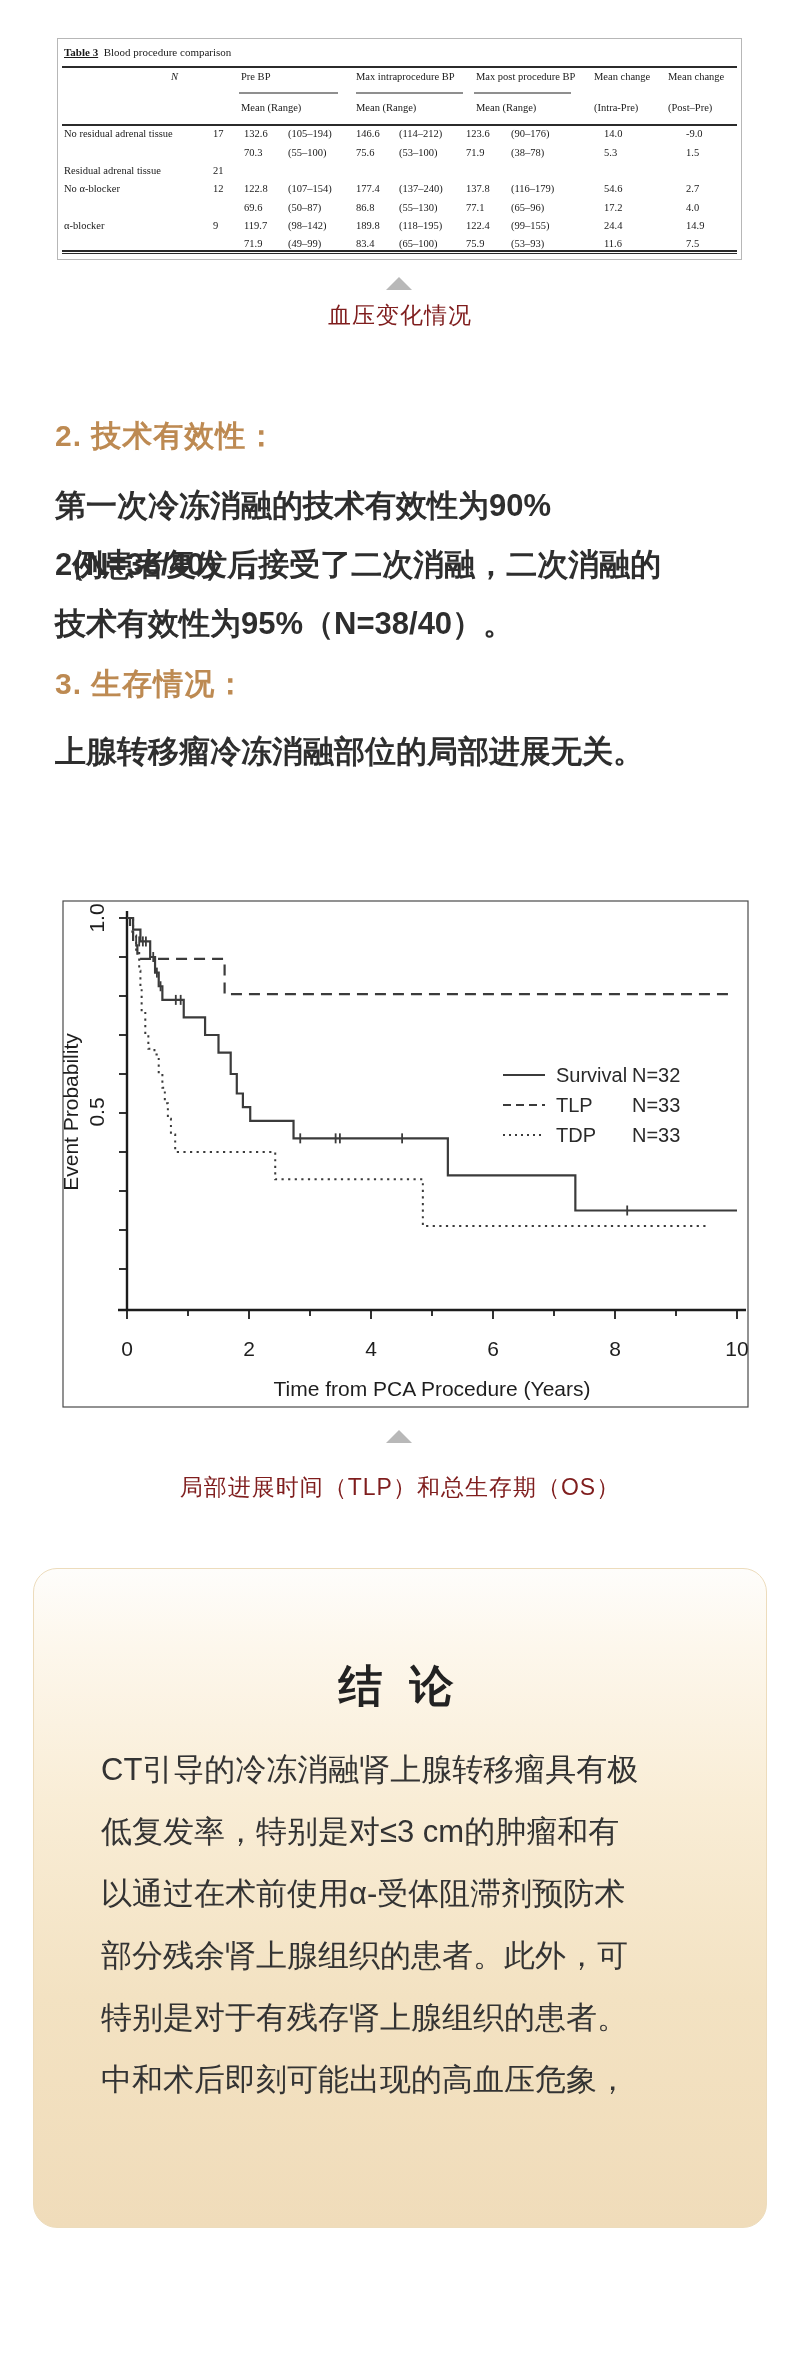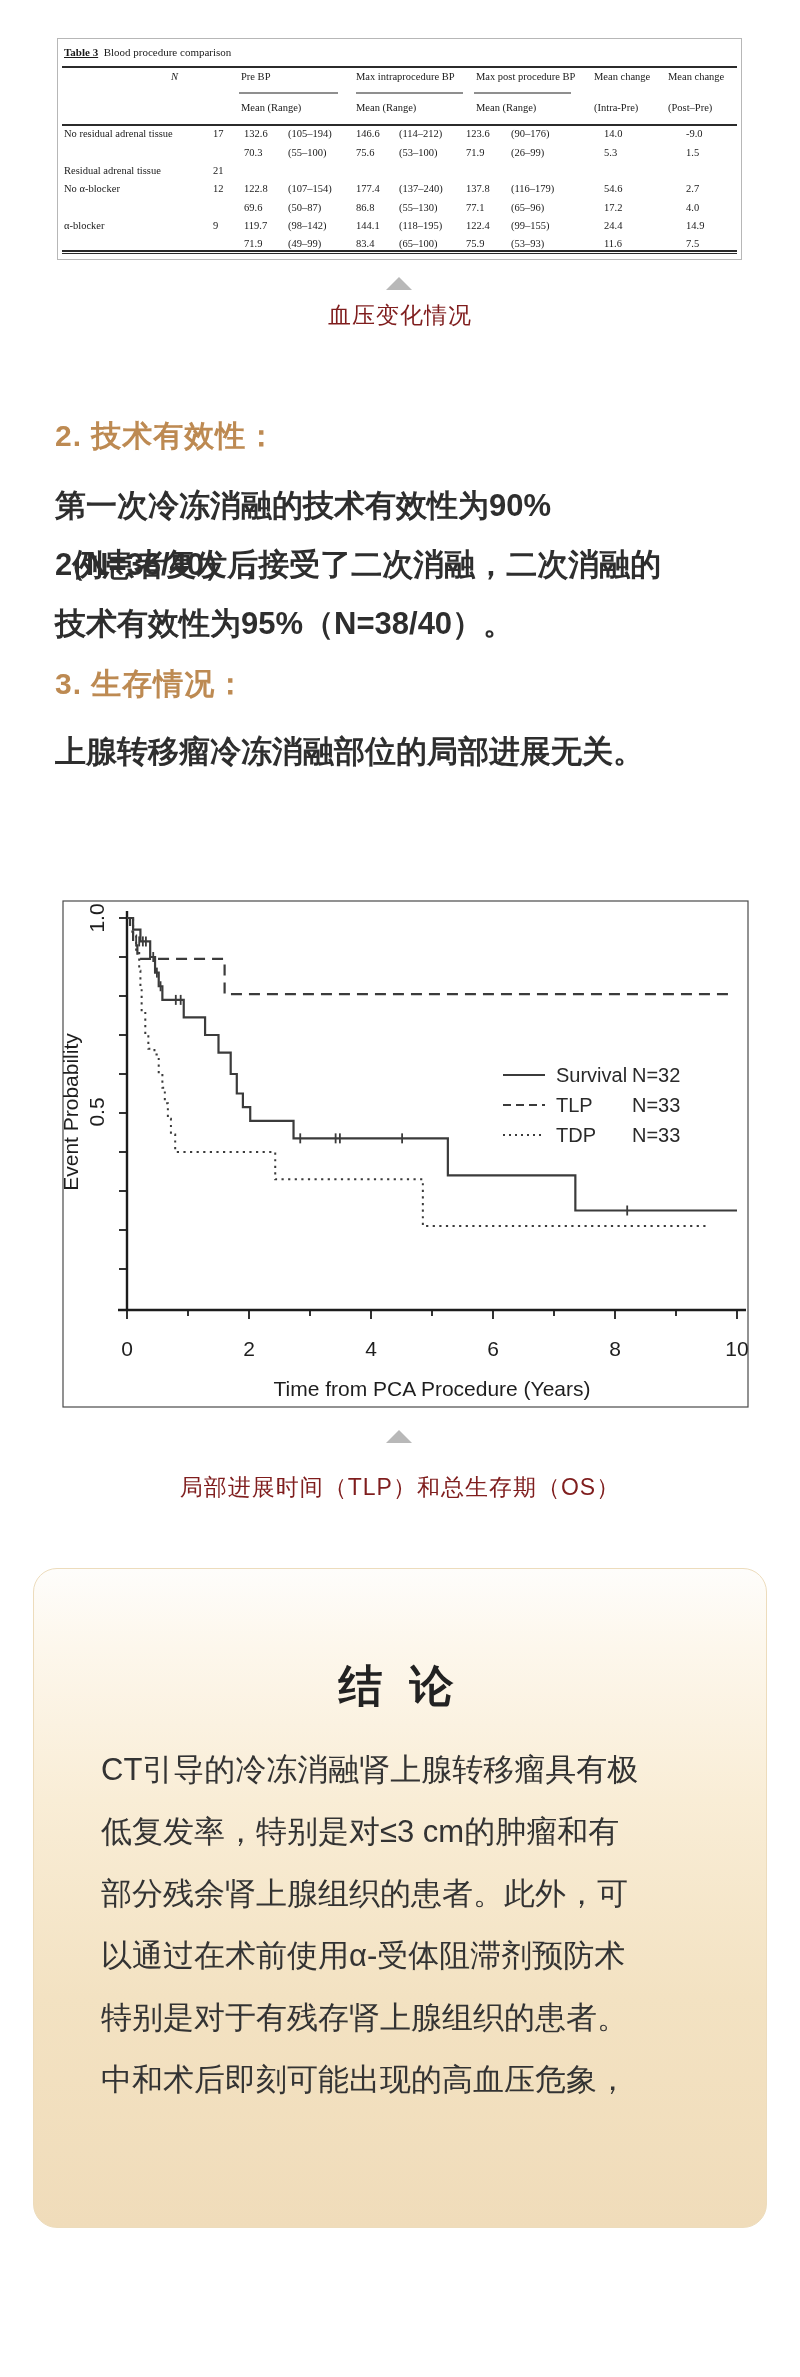--- a/index.html
+++ b/index.html
@@ -98,21 +98,21 @@
     <div class="cell v" style="left:453px;top:89px">(90–176)</div>
     <div class="cell v" style="left:546px;top:89px">14.0</div>
     <div class="cell v" style="left:628px;top:89px">-9.0</div>
   </div>
   <div>
     <div class="cell" style="left:186px;top:108px">70.3</div>
     <div class="cell" style="left:230px;top:108px">(55–100)</div>
     <div class="cell" style="left:298px;top:108px">75.6</div>
     <div class="cell" style="left:341px;top:108px">(53–100)</div>
     <div class="cell" style="left:408px;top:108px">71.9</div>
-    <div class="cell" style="left:453px;top:108px">(26–99)</div>
+    <div class="cell" style="left:453px;top:108px">(38–78)</div>
     <div class="cell" style="left:546px;top:108px">5.3</div>
     <div class="cell" style="left:628px;top:108px">1.5</div>
   </div>
   <div>
     <div class="cell" style="left:6px;top:126px">Residual adrenal tissue</div>
     <div class="cell" style="left:155px;top:126px">21</div>
   </div>
   <div class="u">
     <div class="cell" style="left:6px;top:144px">No α-blocker</div>
     <div class="cell" style="left:155px;top:144px">12</div>
@@ -133,21 +133,21 @@
     <div class="cell" style="left:408px;top:163px">77.1</div>
     <div class="cell" style="left:453px;top:163px">(65–96)</div>
     <div class="cell" style="left:546px;top:163px">17.2</div>
     <div class="cell" style="left:628px;top:163px">4.0</div>
   </div>
   <div class="u">
     <div class="cell" style="left:6px;top:181px">α-blocker</div>
     <div class="cell" style="left:155px;top:181px">9</div>
     <div class="cell v" style="left:186px;top:181px">119.7</div>
     <div class="cell v" style="left:230px;top:181px">(98–142)</div>
-    <div class="cell v" style="left:298px;top:181px">144.1</div>
+    <div class="cell v" style="left:298px;top:181px">189.8</div>
     <div class="cell v" style="left:341px;top:181px">(118–195)</div>
     <div class="cell v" style="left:408px;top:181px">122.4</div>
     <div class="cell v" style="left:453px;top:181px">(99–155)</div>
     <div class="cell v" style="left:546px;top:181px">24.4</div>
     <div class="cell v" style="left:628px;top:181px">14.9</div>
   </div>
   <div>
     <div class="cell" style="left:186px;top:199px">71.9</div>
     <div class="cell" style="left:230px;top:199px">(49–99)</div>
     <div class="cell" style="left:298px;top:199px">83.4</div>
@@ -245,18 +245,18 @@
   </svg>
 
 <div class="tri" style="left:386px;top:1430px"></div>
 <div class="fig-caption" style="top:1472px">局部进展时间（TLP）和总生存期（OS）</div>
 
 <div class="conclusion">
   <div class="conclusion-title">结 论</div>
   <div class="conclusion-body">
     <div>CT引导的冷冻消融肾上腺转移瘤具有极</div>
     <div>低复发率，特别是对≤3  cm的肿瘤和有</div>
+    <div>以通过在术前使用α-受体阻滞剂预防术</div>
     <div>部分残余肾上腺组织的患者。此外，可</div>
-    <div>以通过在术前使用α-受体阻滞剂预防术</div>
     <div>特别是对于有残存肾上腺组织的患者。</div>
     <div>中和术后即刻可能出现的高血压危象，</div>
   </div>
 </div>
 
 </body></html>

